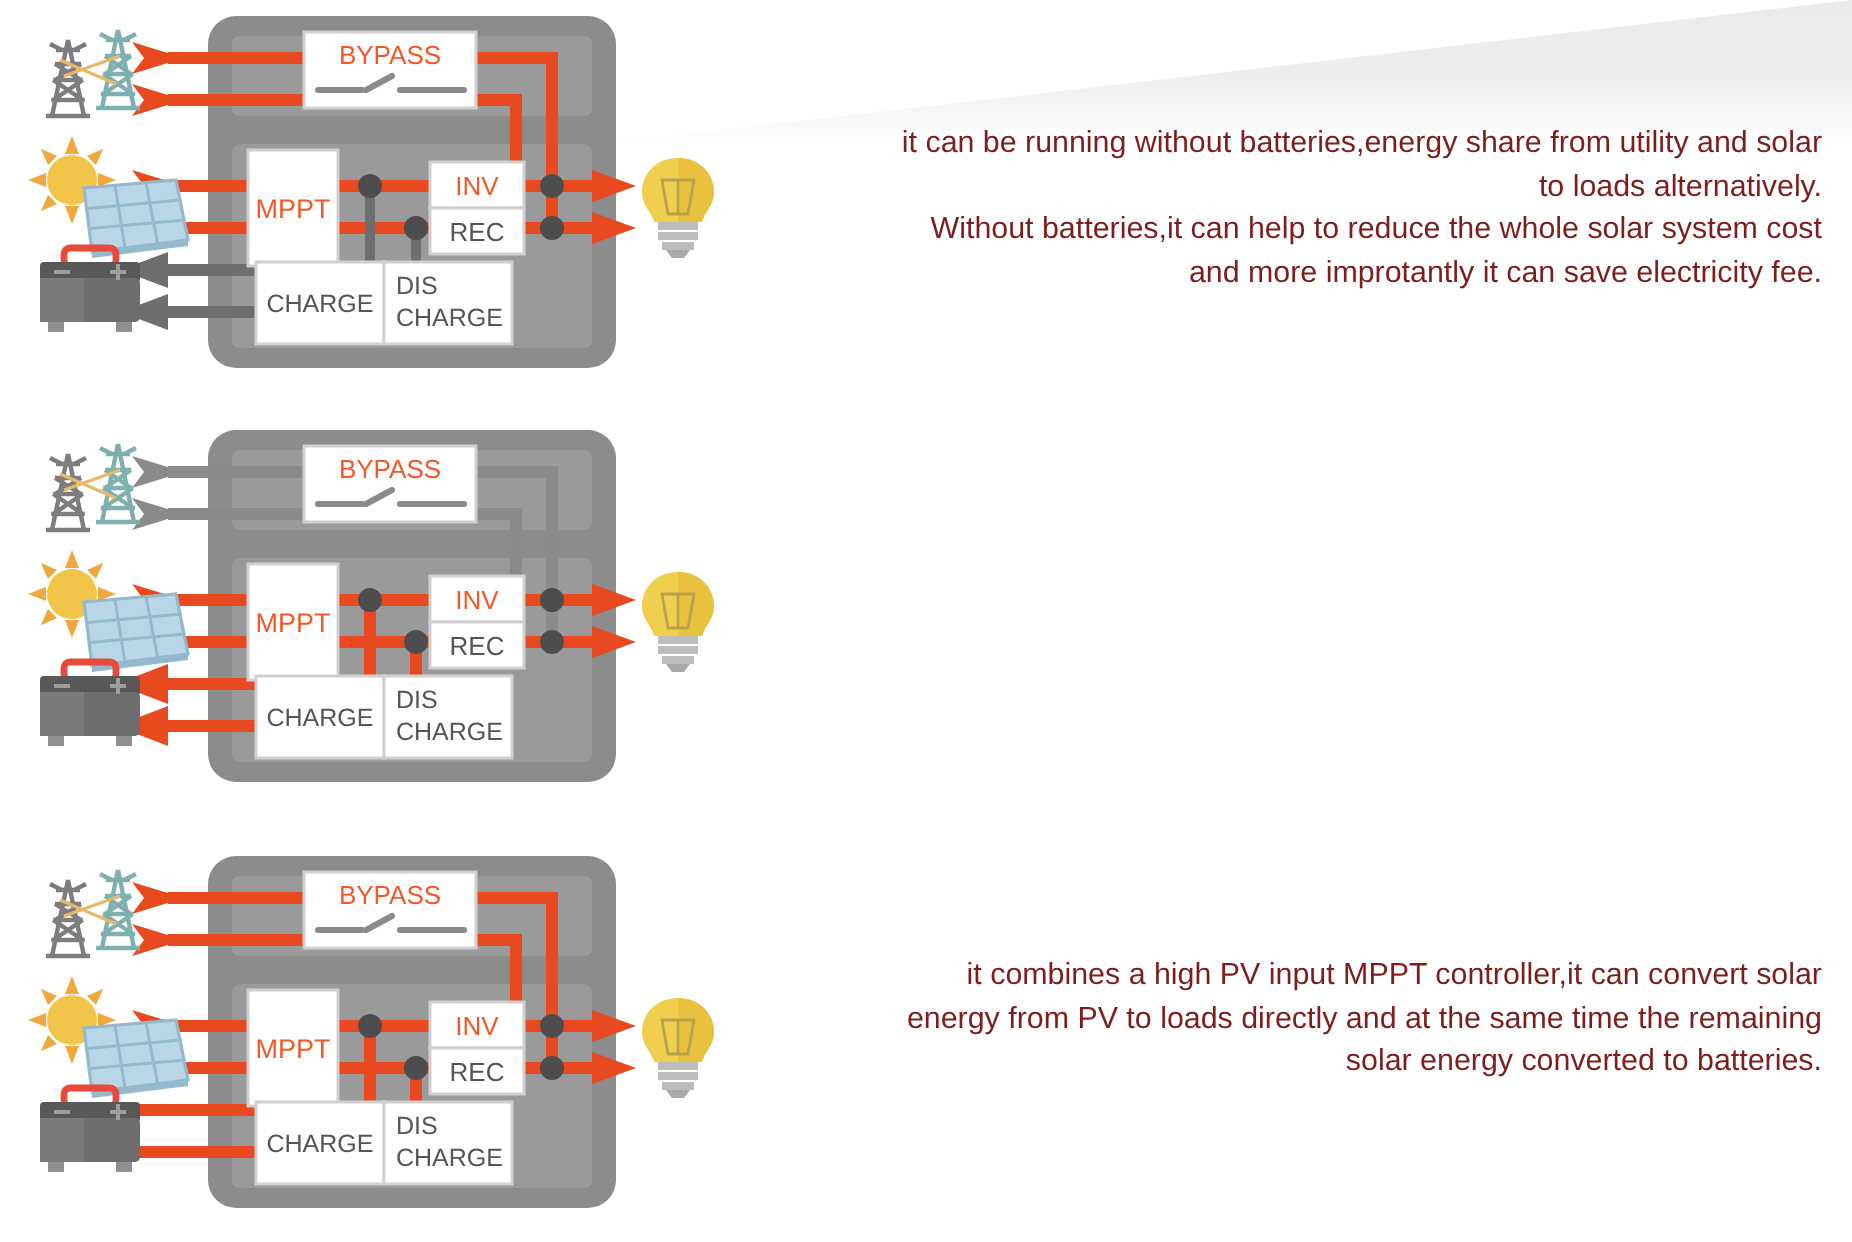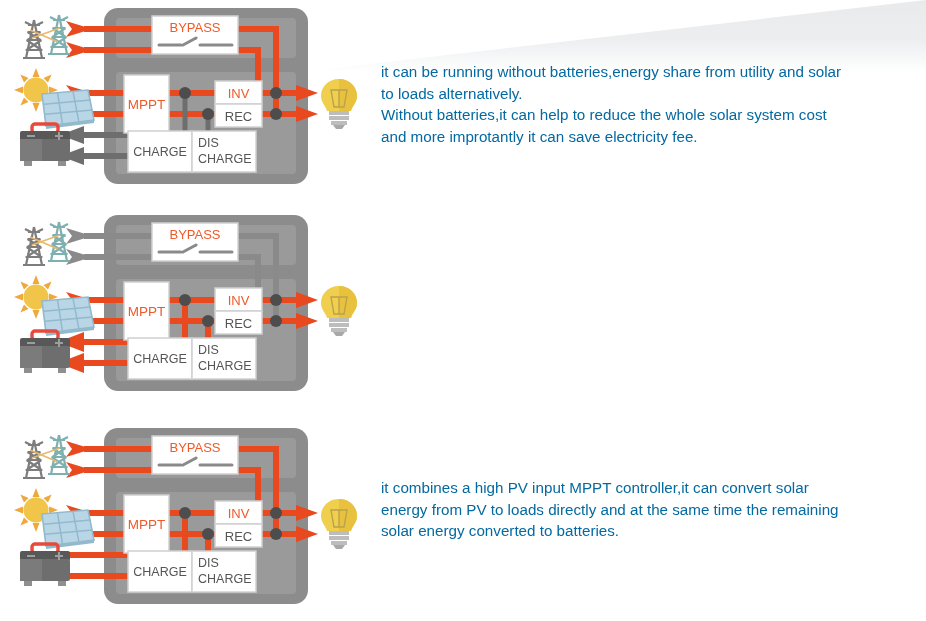--- a/index.html
+++ b/index.html
@@ -16,22 +16,23 @@
     pointer-events:none;
   }
   .panel{position:absolute;left:0;width:882px;}
   .panel-1{top:0;height:200px;}
   .panel-2{top:207px;height:205px;}
   .panel-3{top:420px;height:201px;}
 
   .diagram{position:absolute;left:0;top:0;width:370px;height:100%;}
   .desc{
     position:absolute;left:381px;width:530px;
-    color:#0369a1;font-size:15.2px;line-height:21.5px;
+    color:#7f1d1d;font-size:15.2px;line-height:21.5px;
     white-space:pre-line;
+    text-align:right;
   }
   .desc-1{top:61px;}
   .desc-2{top:270px;}
 
   svg{display:block;}
   .lbl{font-family:"Liberation Sans", sans-serif;}
 </style>
 </head>
 <body>
 

